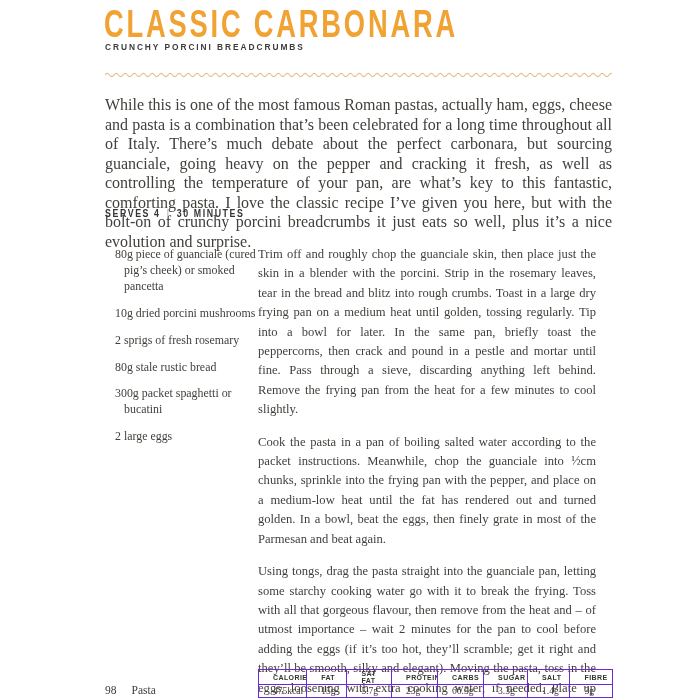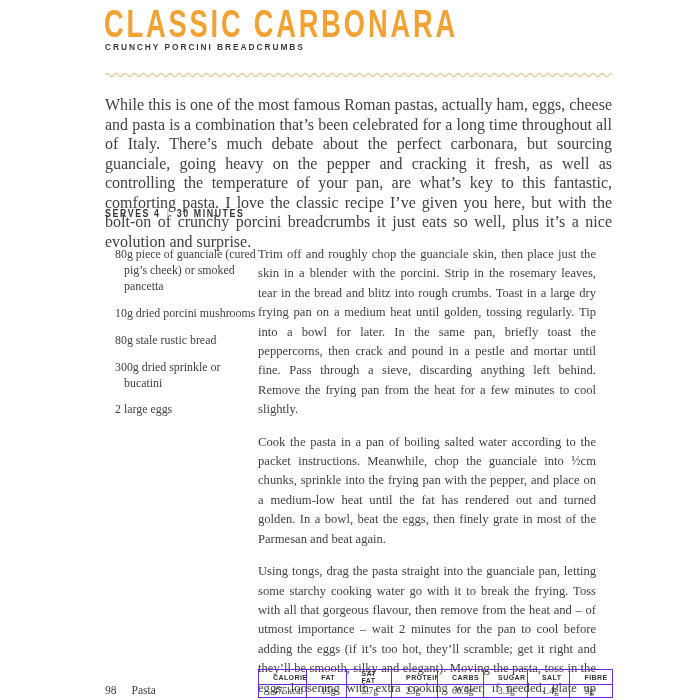--- a/index.html
+++ b/index.html
@@ -74,22 +74,23 @@
 
   <div class="intro">While this is one of the most famous Roman pastas, actually ham, eggs, cheese and pasta is a combination that’s been celebrated for a long time throughout all of Italy. There’s much debate about the perfect carbonara, but sourcing guanciale, going heavy on the pepper and cracking it fresh, as well as controlling the temperature of your pan, are what’s key to this fantastic, comforting pasta. I love the classic recipe I’ve given you here, but with the bolt-on of crunchy porcini breadcrumbs it just eats so well, plus it’s a nice evolution and surprise.</div>
 
   <div class="serves-line">
     <span>SERVES 4</span><span class="sep">|</span><span>30 MINUTES</span>
   </div>
 
   <div class="ingredients">
     <div class="ingredient">80g piece of guanciale (cured pig’s cheek) or smoked pancetta</div>
     <div class="ingredient">10g dried porcini mushrooms</div>
+    <div class="ingredient">2 sprigs of fresh rosemary</div>
     <div class="ingredient">80g stale rustic bread</div>
-    <div class="ingredient">300g dried sprinkle or bucatini</div>
+    <div class="ingredient">300g packet spaghetti or bucatini</div>
     <div class="ingredient">2 large eggs</div>
   </div>
 
   <div class="method">
     <p>Trim off and roughly chop the guanciale skin, then place just the skin in a blender with the porcini. Strip in the rosemary leaves, tear in the bread and blitz into rough crumbs. Toast in a large dry frying pan on a medium heat until golden, tossing regularly. Tip into a bowl for later. In the same pan, briefly toast the peppercorns, then crack and pound in a pestle and mortar until fine. Pass through a sieve, discarding anything left behind. Remove the frying pan from the heat for a few minutes to cool slightly.</p>
     <p>Cook the pasta in a pan of boiling salted water according to the packet instructions. Meanwhile, chop the guanciale into ½cm chunks, sprinkle into the frying pan with the pepper, and place on a medium-low heat until the fat has rendered out and turned golden. In a bowl, beat the eggs, then finely grate in most of the Parmesan and beat again.</p>
     <p>Using tongs, drag the pasta straight into the guanciale pan, letting some starchy cooking water go with it to break the frying. Toss with all that gorgeous flavour, then remove from the heat and – of utmost importance – wait 2 minutes for the pan to cool before adding the eggs (if it’s too hot, they’ll scramble; get it right and they’ll be smooth, silky and elegant). Moving the pasta, toss in the eggs, loosening with extra cooking water, if needed. Plate up immediately, finely grate over the remaining Parmesan and serve with the golden breadcrumbs, for sprinkling.</p>
   </div>
 
   <table class="nutrition">

